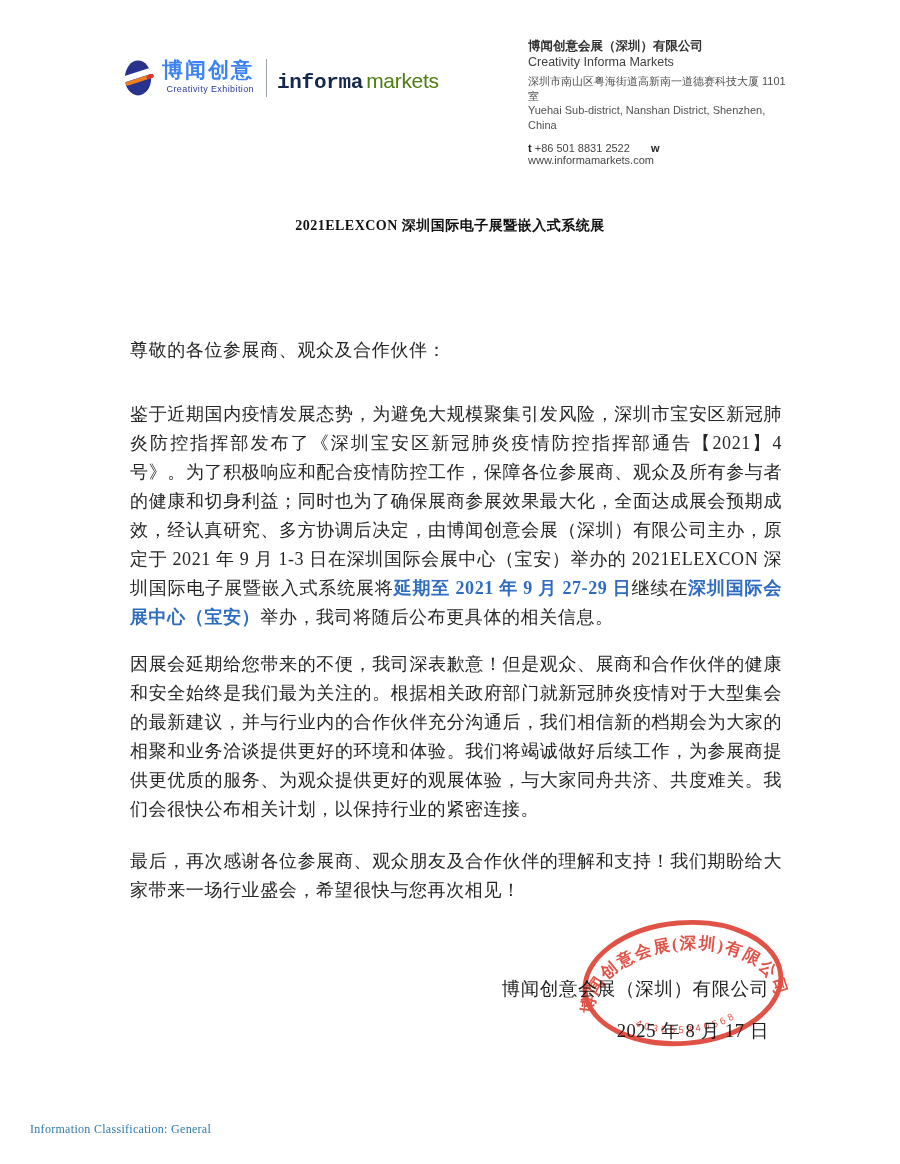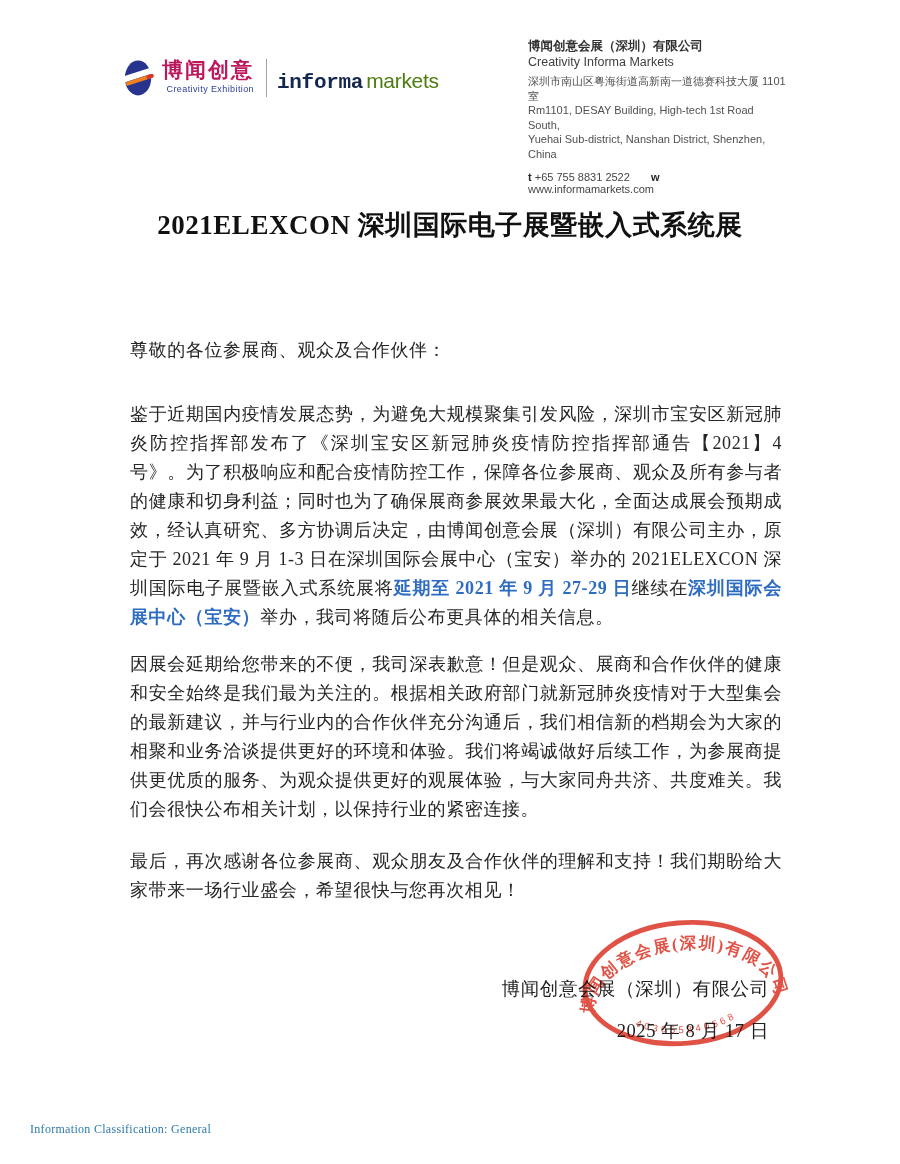--- a/index.html
+++ b/index.html
@@ -5,39 +5,39 @@
   html,body{margin:0;padding:0;background:#e8e8e8;}
   .page{
     position:relative;width:900px;height:1164px;background:#ffffff;
     margin:0 auto;overflow:hidden;
     font-family:"Liberation Serif","DejaVu Serif",serif;color:#262626;
   }
   
   .hdr-left{position:absolute;left:123px;top:58px;display:flex;align-items:flex-start;}
   .emark{width:32px;height:40px;display:block;}
   .logo-cn-block{margin-left:7px;font-family:"Liberation Sans","DejaVu Sans",sans-serif;}
-  .logo-cn-name{font-size:21px;font-weight:bold;color:#be185d;letter-spacing:2px;line-height:24px;}
+  .logo-cn-name{font-size:21px;font-weight:bold;color:#3b82f6;letter-spacing:2px;line-height:24px;}
   .logo-cn-sub{font-size:9px;color:#2c3c96;letter-spacing:0.4px;margin-top:2px;text-align:right;}
   .logo-divider{width:1px;height:38px;background:#9aa3ad;margin:0 10px 0 12px;align-self:center;}
   .wordmark{font-family:"Liberation Sans","DejaVu Sans",sans-serif;font-size:21px;letter-spacing:-0.3px;align-self:center;margin-top:6px;white-space:nowrap;}
   .wordmark .informa{font-weight:bold;color:#14274e;font-family:Liberation Mono, monospace;}
   .wordmark .markets{font-weight:normal;color:#4d7c0f;margin-left:3px;}
 
   .hdr-right{position:absolute;left:528px;top:38px;width:260px;
     font-family:"Liberation Sans","DejaVu Sans",sans-serif;color:#4c4c4c;}
   .co-name-cn{font-size:12.5px;font-weight:bold;color:#303030;line-height:16px;}
   .co-name-en{font-size:12.5px;color:#3f3f3f;line-height:16px;}
   .co-addr{margin-top:4px;font-size:11px;line-height:14.5px;color:#505050;}
   .co-contact{margin-top:10px;font-size:11px;color:#454545;}
   .co-contact b{font-weight:bold;color:#262626;}
   .co-contact .web{margin-left:18px;}
 
   
   .title{position:absolute;left:0;top:202px;width:900px;text-align:center;
-    font-weight:bold;font-size:27px;line-height:47px;color:#111;letter-spacing:0.5px;}
+    font-weight:bold;font-size:14px;line-height:47px;color:#111;letter-spacing:0.5px;}
   .bodytext{position:absolute;left:130px;width:652px;
     font-size:18px;line-height:29px;letter-spacing:0.6px;text-align:justify;text-justify:inter-ideograph;}
   .salutation{top:336px;text-align:left;}
   .para1{top:400px;}
   .para2{top:650px;}
   .para3{top:847px;}
   .hl{color:#2e6cc2;font-weight:bold;}
 
   .sig-block{position:absolute;right:131px;top:976px;text-align:right;
     font-size:18.5px;letter-spacing:0.6px;color:#1f1f1f;z-index:2;}
@@ -74,26 +74,25 @@
     <div class="wordmark">
       <span class="informa">informa</span><span class="markets">markets</span>
     </div>
   </div>
 
   <div class="hdr-right">
     <div class="co-name-cn">博闻创意会展（深圳）有限公司</div>
     <div class="co-name-en">Creativity Informa Markets</div>
     <div class="co-addr">
       <div>深圳市南山区粤海街道高新南一道德赛科技大厦 1101 室</div>
-      <div>Rm1101, DESAY Building, High-tech 1st Road South,</div>
       <div>Yuehai Sub-district, Nanshan District, Shenzhen, China</div>
     </div>
     <div class="co-contact">
       <b>t</b>
-      <span>+65 755 8831 2522</span>
+      <span>+86 501 8831 2522</span>
       <span class="web"><b>w</b>
       <span>www.informamarkets.com</span></span>
     </div>
   </div>
 
   <div class="title">
     <div>2021ELEXCON 深圳国际电子展暨嵌入式系统展</div>
   </div>
 
   <div class="bodytext salutation">尊敬的各位参展商、观众及合作伙伴：</div>

